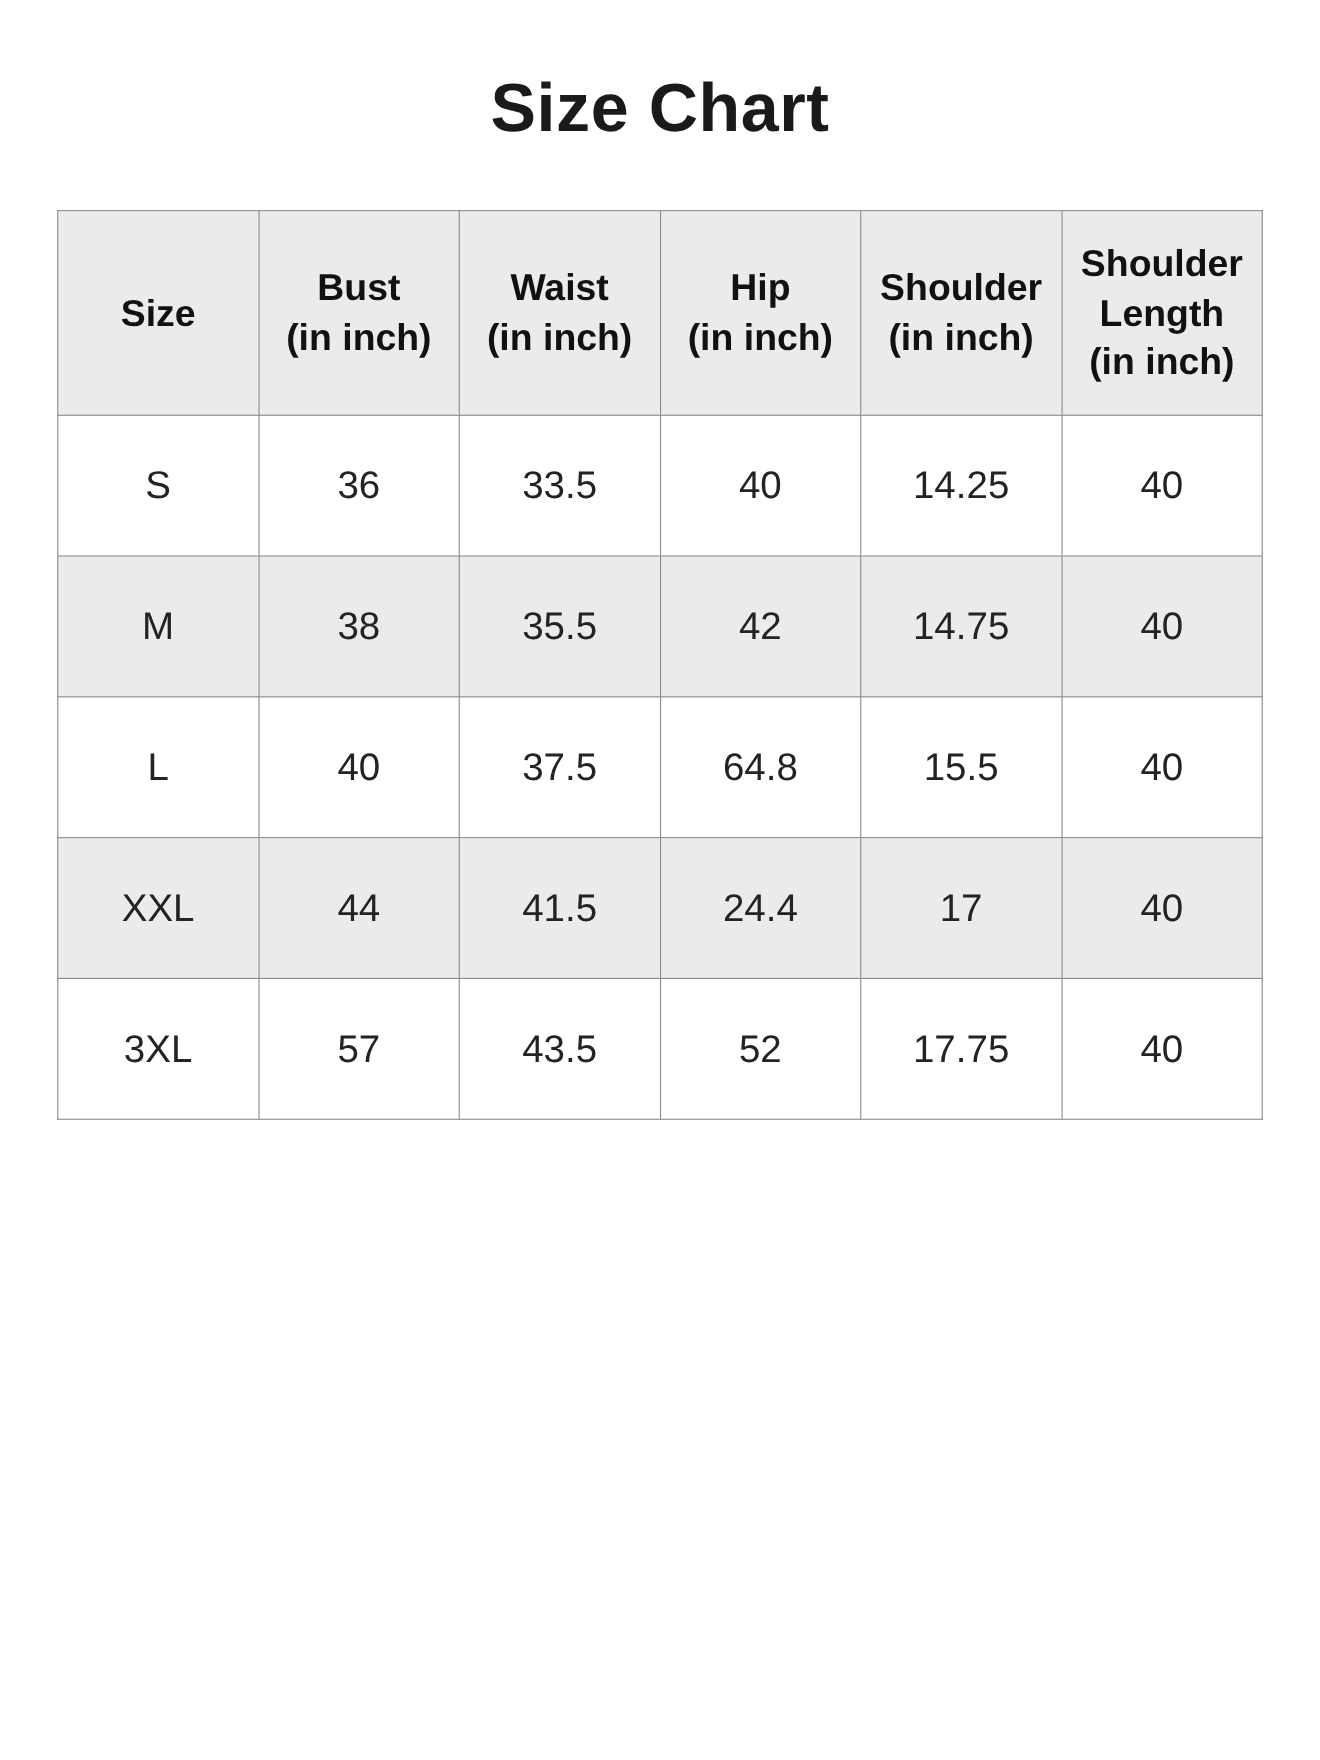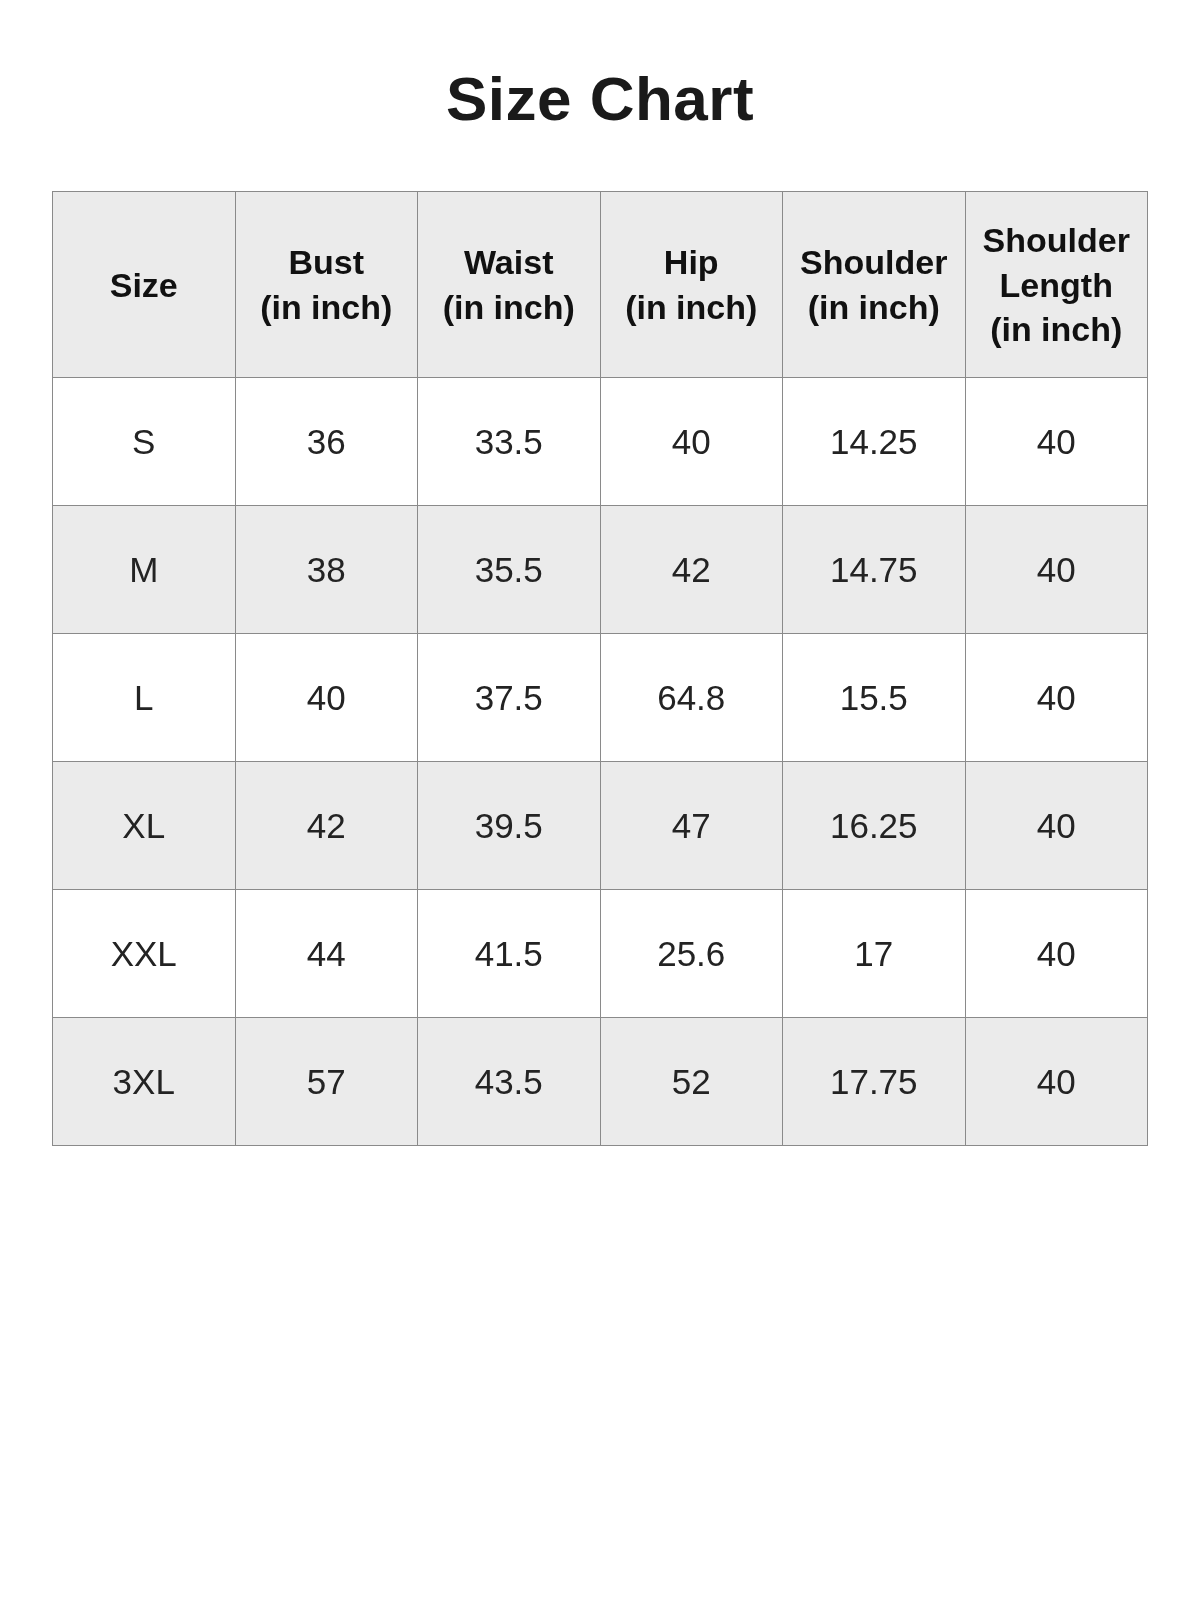--- a/index.html
+++ b/index.html
@@ -124,32 +124,24 @@
         </tr>
         <tr>
           <td>L</td>
           <td>40</td>
           <td>37.5</td>
           <td>64.8</td>
           <td>15.5</td>
           <td>40</td>
         </tr>
         <tr>
-          <td>XL</td>
-          <td>42</td>
-          <td>39.5</td>
-          <td>47</td>
-          <td>16.25</td>
-          <td>40</td>
-        </tr>
-        <tr>
           <td>XXL</td>
           <td>44</td>
           <td>41.5</td>
-          <td>25.6</td>
+          <td>24.4</td>
           <td>17</td>
           <td>40</td>
         </tr>
         <tr>
           <td>3XL</td>
           <td>57</td>
           <td>43.5</td>
           <td>52</td>
           <td>17.75</td>
           <td>40</td>

